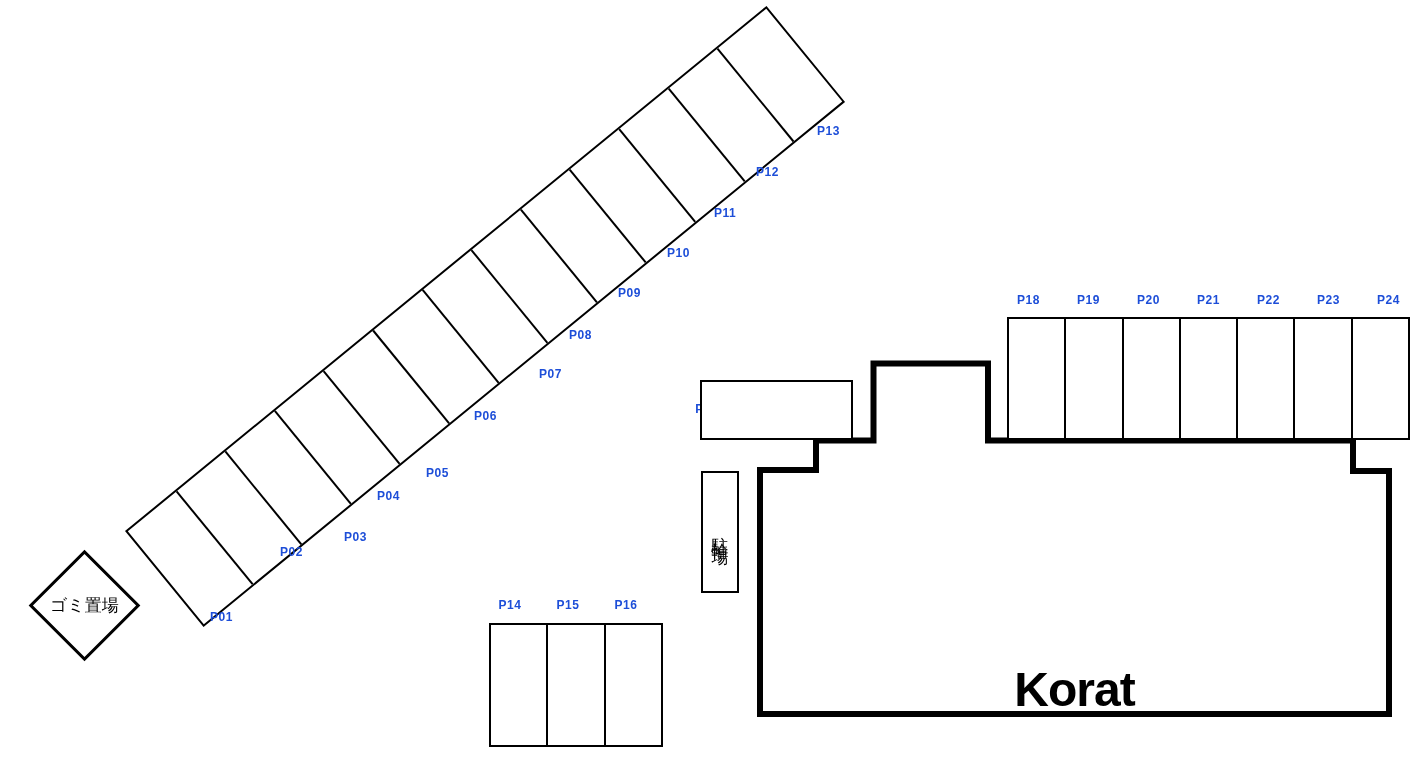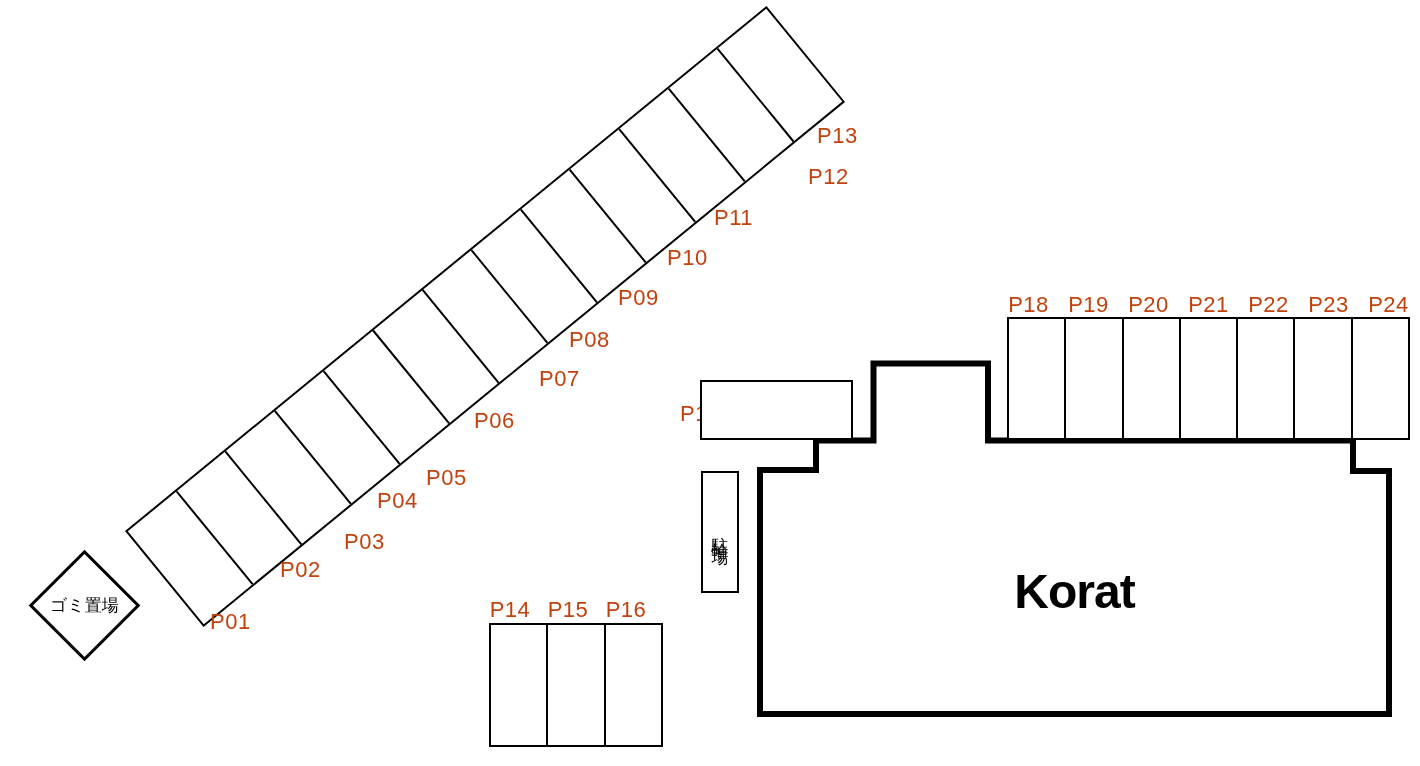--- a/index.html
+++ b/index.html
@@ -11,25 +11,26 @@
     background: #ffffff;
     overflow: hidden;
     font-family: "Liberation Sans", "DejaVu Sans", sans-serif;
     color: #000000;
   }
   .abs { position: absolute; }
   svg.overlay { position: absolute; left: 0; top: 0; }
 
   
   .plabel {
-    font-size: 22px;
+    font-size: 12px;
     line-height: 1;
     letter-spacing: 0.5px;
     white-space: nowrap;
-    color: #c2410c;
+    color: #1d4ed8;
+    font-weight: bold;
   }
 
   
   .diag-strip {
     left: 125px; top: 531px;
     width: 829px; height: 124px;
     border: 2px solid #000;
     transform: rotate(-39.3deg);
     transform-origin: 0 0;
     display: flex;
@@ -116,21 +117,21 @@
     font-size: 17px;
     line-height: 1;
     white-space: nowrap;
   }
 
   
   .building-label-area {
     left: 760px; top: 470px;
     width: 629px; height: 244px;
     display: flex;
-    align-items: center;
+    align-items: flex-end;
     justify-content: center;
     pointer-events: none;
   }
   .building-label-area span {
     font-size: 48px;
     font-weight: bold;
     letter-spacing: -1px;
     line-height: 1;
   }
 </style>
@@ -161,31 +162,31 @@
     <div class="diag-cell"></div>
     <div class="diag-cell"></div>
     <div class="diag-cell"></div>
     <div class="diag-cell"></div>
     <div class="diag-cell"></div>
     <div class="diag-cell"></div>
     <div class="diag-cell"></div>
   </div>
 
   <span class="abs plabel" style="left:210px;top:611px">P01</span>
-  <span class="abs plabel" style="left:280px;top:559px">P02</span>
+  <span class="abs plabel" style="left:280px;top:546px">P02</span>
   <span class="abs plabel" style="left:344px;top:531px">P03</span>
   <span class="abs plabel" style="left:377px;top:490px">P04</span>
   <span class="abs plabel" style="left:426px;top:467px">P05</span>
   <span class="abs plabel" style="left:474px;top:410px">P06</span>
   <span class="abs plabel" style="left:539px;top:368px">P07</span>
   <span class="abs plabel" style="left:569px;top:329px">P08</span>
   <span class="abs plabel" style="left:618px;top:287px">P09</span>
   <span class="abs plabel" style="left:667px;top:247px">P10</span>
   <span class="abs plabel" style="left:714px;top:207px">P11</span>
-  <span class="abs plabel" style="left:808px;top:166px">P12</span>
+  <span class="abs plabel" style="left:756px;top:166px">P12</span>
   <span class="abs plabel" style="left:817px;top:125px">P13</span>
 
   <div class="abs mid-labels">
     <span class="plabel flex-label">P14</span>
     <span class="plabel flex-label">P15</span>
     <span class="plabel flex-label">P16</span>
   </div>
 
   <div class="abs mid-block">
     <div class="cell"></div>

